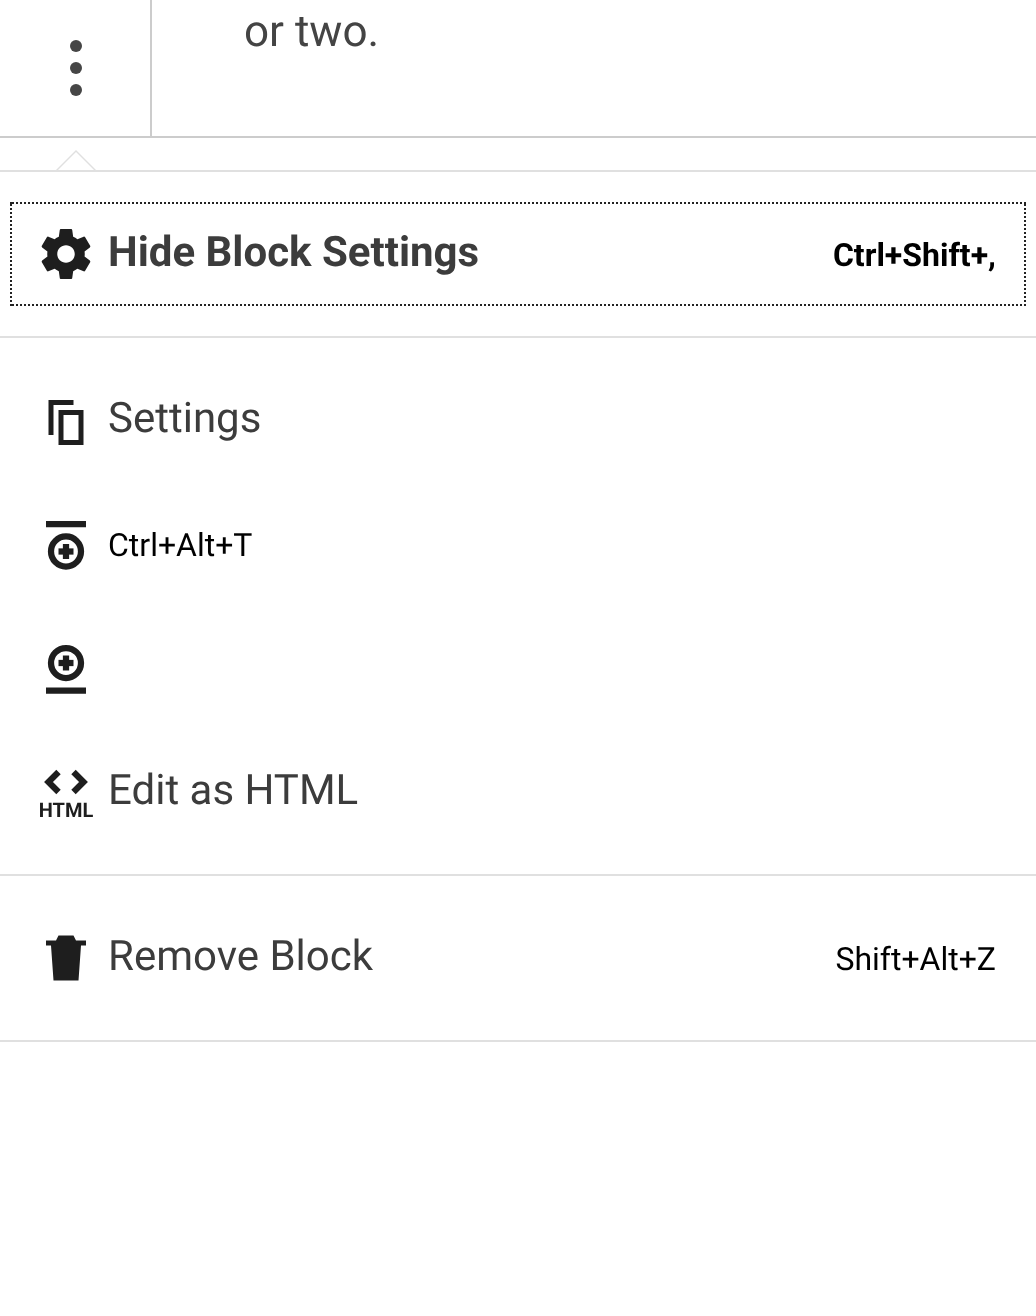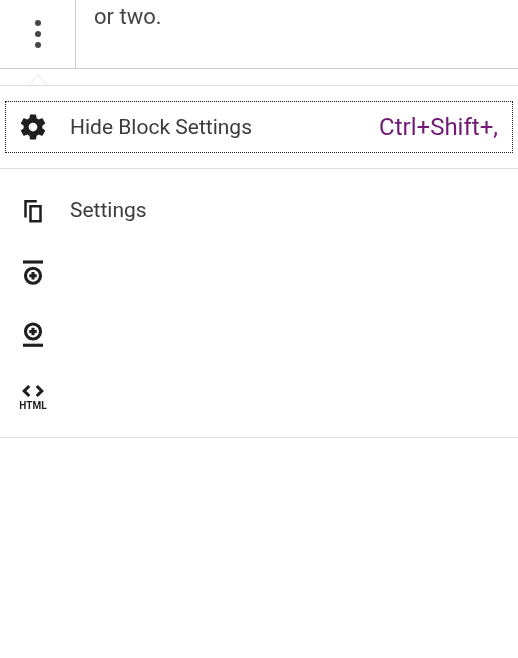--- a/index.html
+++ b/index.html
@@ -11,20 +11,21 @@
       font-family: -apple-system, BlinkMacSystemFont, "Segoe UI", Roboto, sans-serif;
       background: #fff;
       width: 518px;
       height: 658px;
       position: relative;
     }
     .editor-fragment {
       display: flex;
       border-bottom: 1px solid #ccc;
       height: 69px;
+      gap: 28px;
     }
     .toolbar-cell {
       width: 76px;
       border-right: 1px solid #ccc;
       display: flex;
       align-items: center;
       justify-content: center;
       background: #fff;
     }
     .kebab {
@@ -73,52 +74,52 @@
       border-left: 9px solid transparent;
       border-right: 9px solid transparent;
       border-bottom: 9px solid #fff;
     }
     .menu-group {
       border-bottom: 1px solid #e0e0e0;
       padding: 10px 0;
     }
     .menu-group:first-child {
       border-top: 1px solid #e0e0e0;
+      font-weight: bold;
     }
     .menu-item {
       display: flex;
       align-items: center;
       padding: 16px 20px 16px 12px;
       font-size: 21px;
       color: #3c3c3c;
       cursor: pointer;
     }
     .menu-item.focused {
       outline: 1px dotted #222;
       outline-offset: -6px;
     }
     .icon-slot {
       width: 42px;
       min-width: 42px;
       display: flex;
       align-items: center;
       justify-content: center;
-      margin-right: 16px;
       text-align: right;
     }
     .icon-slot svg {
       width: 30px;
       height: 30px;
     }
     .label {
       flex: 1;
     }
     .shortcut {
-      color: #701a75;
-      font-size: 24px;
+      color: #000000;
+      font-size: 16px;
     }
   </style>
 </head>
 <body>
 
 <div class="editor-fragment">
   <div class="toolbar-cell">
     <div class="kebab">
       <div class="kebab-dot"></div>
       <div class="kebab-dot"></div>
@@ -153,35 +154,48 @@
         </div>
         <div class="menu-item">
           <span class="icon-slot">
             <svg viewBox="0 0 24 24" fill="none" stroke="#1e1e1e">
               <line x1="4" y1="4" x2="20" y2="4" stroke-width="2.5"></line>
               <circle cx="12" cy="15" r="6" stroke-width="2.5"></circle>
               <line x1="12" y1="12" x2="12" y2="18" stroke-width="2.5"></line>
               <line x1="9" y1="15" x2="15" y2="15" stroke-width="2.5"></line>
             </svg>
           </span>
+          <span class="shortcut">Ctrl+Alt+T</span>
         </div>
         <div class="menu-item">
           <span class="icon-slot">
             <svg viewBox="0 0 24 24" fill="none" stroke="#1e1e1e">
               <circle cx="12" cy="10" r="6" stroke-width="2.5"></circle>
               <line x1="12" y1="7" x2="12" y2="13" stroke-width="2.5"></line>
               <line x1="9" y1="10" x2="15" y2="10" stroke-width="2.5"></line>
               <line x1="4" y1="21" x2="20" y2="21" stroke-width="2.5"></line>
             </svg>
           </span>
         </div>
         <div class="menu-item">
           <span class="icon-slot">
             <svg viewBox="0 0 24 24">
               <path fill="none" stroke="#1e1e1e" stroke-width="2.5" d="M9 4l-4 4 4 4M15 4l4 4-4 4"></path>
               <text x="12" y="22" font-size="8" font-weight="bold" text-anchor="middle" fill="#1e1e1e">HTML</text>
             </svg>
           </span>
+          <span class="label">Edit as HTML</span>
           <span class="shortcut"></span>
+        </div>
+      </div>
+      <div class="menu-group">
+        <div class="menu-item">
+          <span class="icon-slot">
+            <svg viewBox="0 0 24 24" fill="#1e1e1e">
+              <path d="M6 7h12l-1 14H7L6 7zm3-4h6l1 2h4v2H4V5h4l1-2z"></path>
+            </svg>
+          </span>
+          <span class="label">Remove Block</span>
+          <span class="shortcut">Shift+Alt+Z</span>
         </div>
       </div>
     </div>
 </div>
 
 </body></html>

